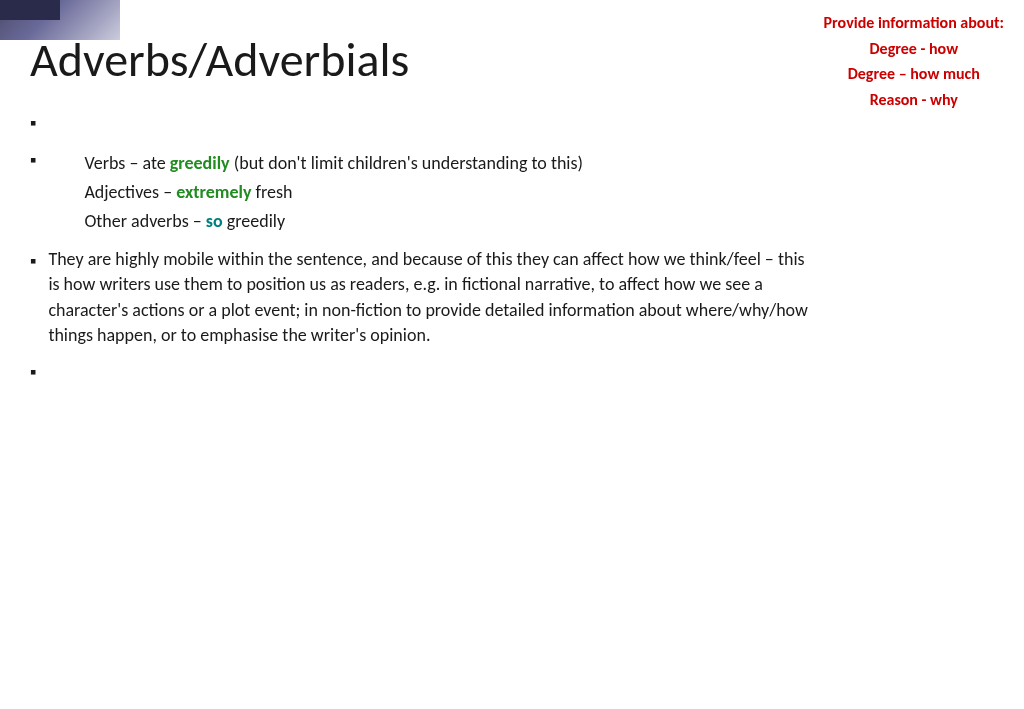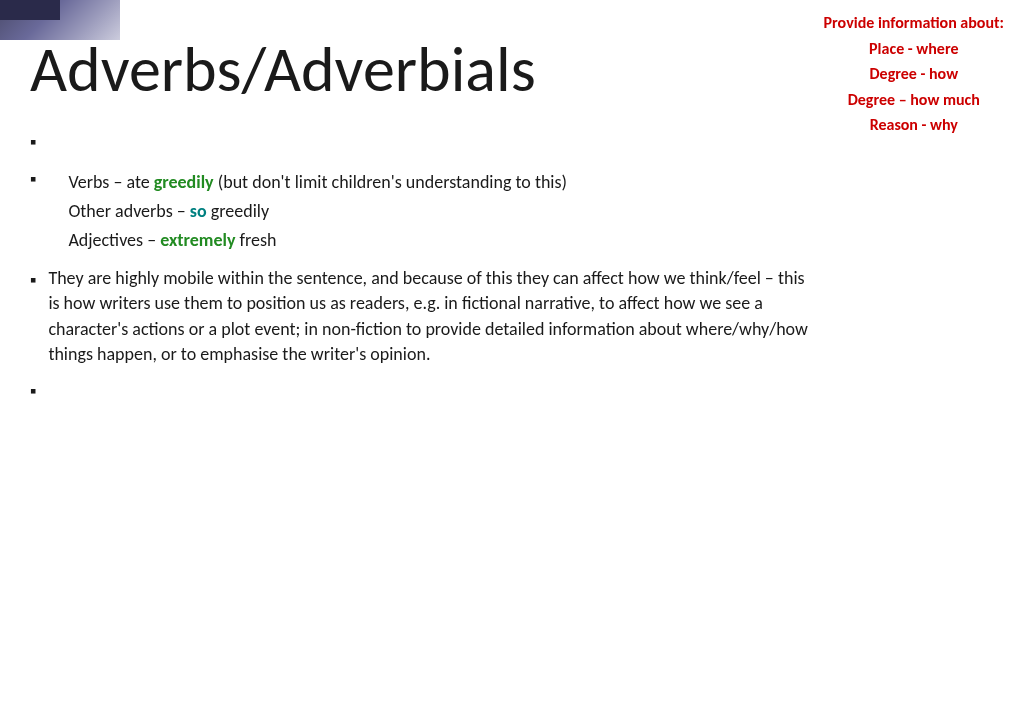--- a/index.html
+++ b/index.html
@@ -49,21 +49,21 @@
 
     .main-content {
       position: absolute;
       top: 30px;
       left: 30px;
       right: 20px;
       bottom: 20px;
     }
 
     .page-title {
-      font-size: 64px;
+      font-size: 48px;
       font-weight: 300;
       color: #1a1a1a;
       margin-bottom: 20px;
       font-family: 'Calibri', Arial, sans-serif;
     }
 
     .bullet-list {
       list-style: none;
       padding: 0;
       margin: 0;
@@ -86,21 +86,21 @@
       color: #1a1a1a;
     }
 
     .bullet-content {
       flex: 1;
       max-width: 760px;
     }
 
     .sub-items {
       margin-top: 4px;
-      margin-left: 20px;
+      margin-left: 36px;
     }
 
     .sub-item {
       font-size: 18px;
       color: #1a1a1a;
       line-height: 1.5;
       margin-bottom: 2px;
     }
 
     .green-text {
@@ -120,21 +120,20 @@
   </style>
 </head>
 <body>
 
 <div class="top-decoration">
   <div class="top-decoration-inner"></div>
 </div>
 
 <div class="sidebar-info">
   <div class="red-title">Provide information about:</div>
-  <div>Place - where</div>
   <div>Degree - how</div>
   <div>Degree – how much</div>
   <div>Reason - why</div>
 </div>
 
 <div class="main-content">
   <h1 class="page-title">Adverbs/Adverbials</h1>
 
   <ul class="bullet-list">
 
@@ -143,24 +142,24 @@
     </li>
 
     <li>
       <span class="bullet-symbol">▪</span>
       <div class="bullet-content">
         <div class="sub-items">
           <div class="sub-item">
             <span>Verbs – ate </span><span class="green-text">greedily</span><span> (but don't limit children's understanding to this)</span>
           </div>
           <div class="sub-item">
-            <span>Other adverbs – </span><span class="teal-text">so</span><span> greedily</span>
+            <span>Adjectives – </span><span class="green-text">extremely</span><span> fresh</span>
           </div>
           <div class="sub-item">
-            <span>Adjectives – </span><span class="green-text">extremely</span><span> fresh</span>
+            <span>Other adverbs – </span><span class="teal-text">so</span><span> greedily</span>
           </div>
         </div>
       </div>
     </li>
 
     <li>
       <span class="bullet-symbol">▪</span>
       <div class="bullet-content">
         <span>They are highly mobile within the sentence, and because of this they can affect how we think/feel – this is how writers use them to position us as readers, e.g. in fictional narrative, to affect how we see a character's actions or a plot event; in non-fiction to provide detailed information about where/why/how things happen, or to emphasise the writer's opinion.</span>
       </div>

